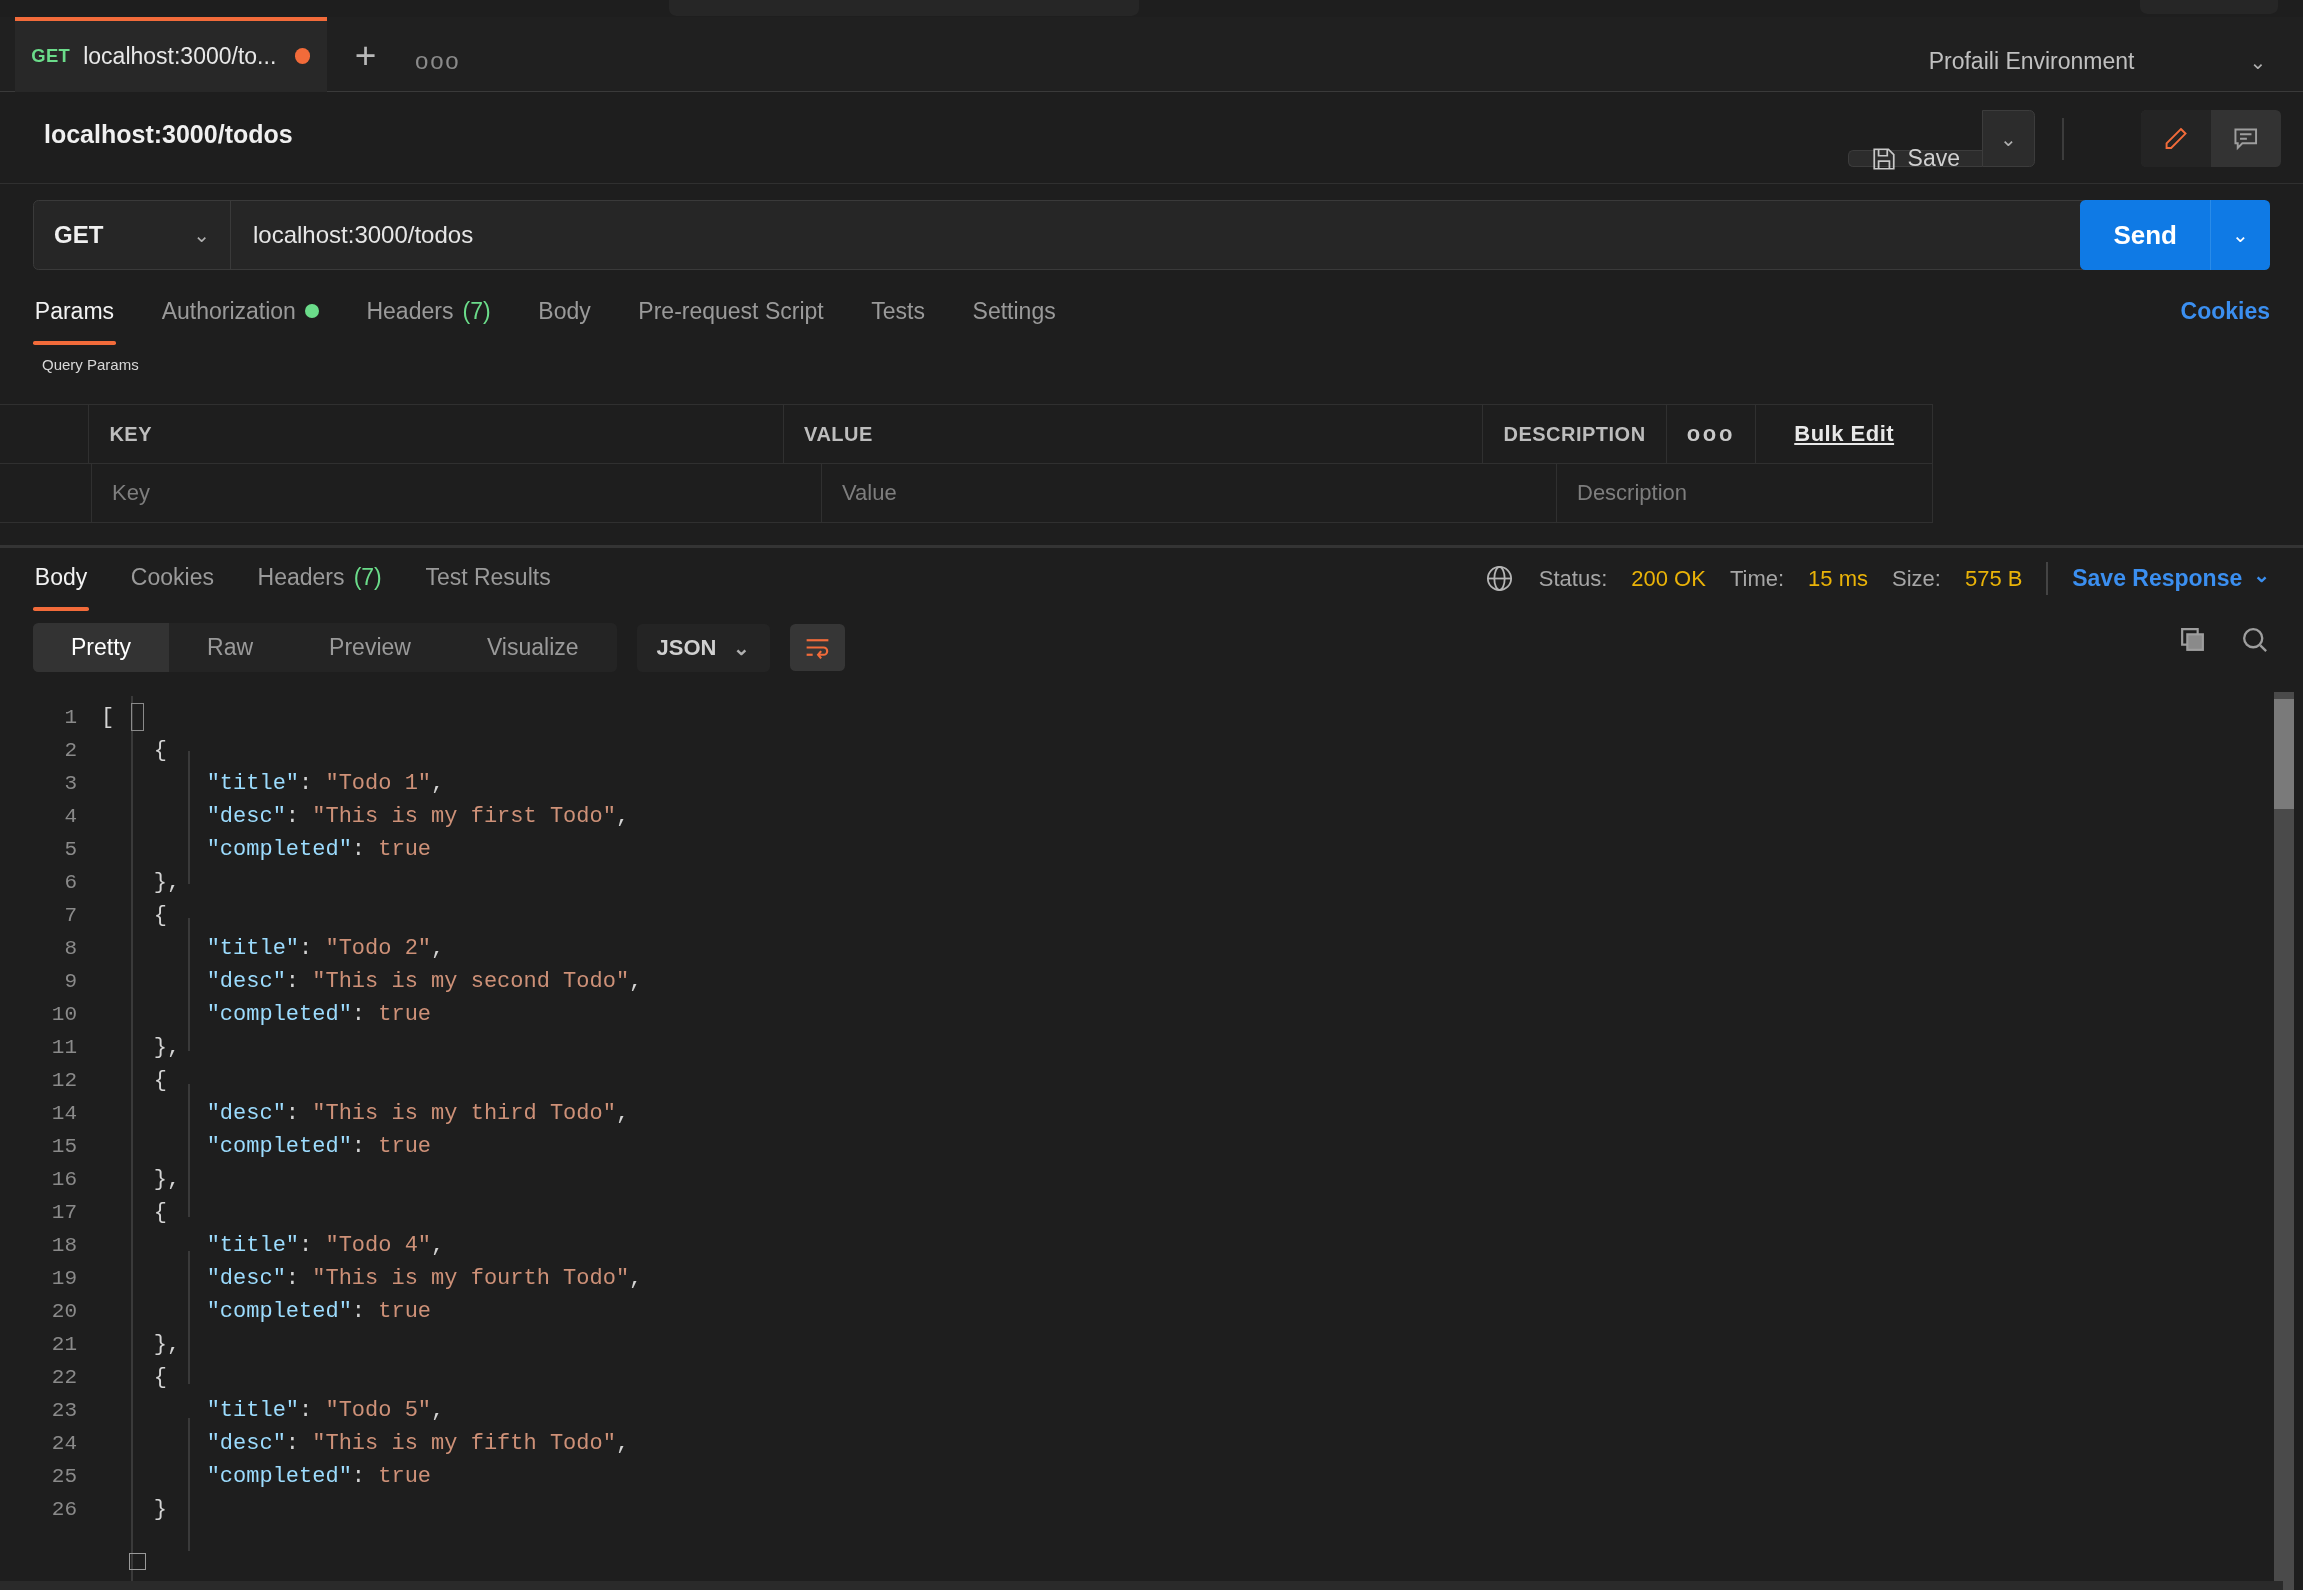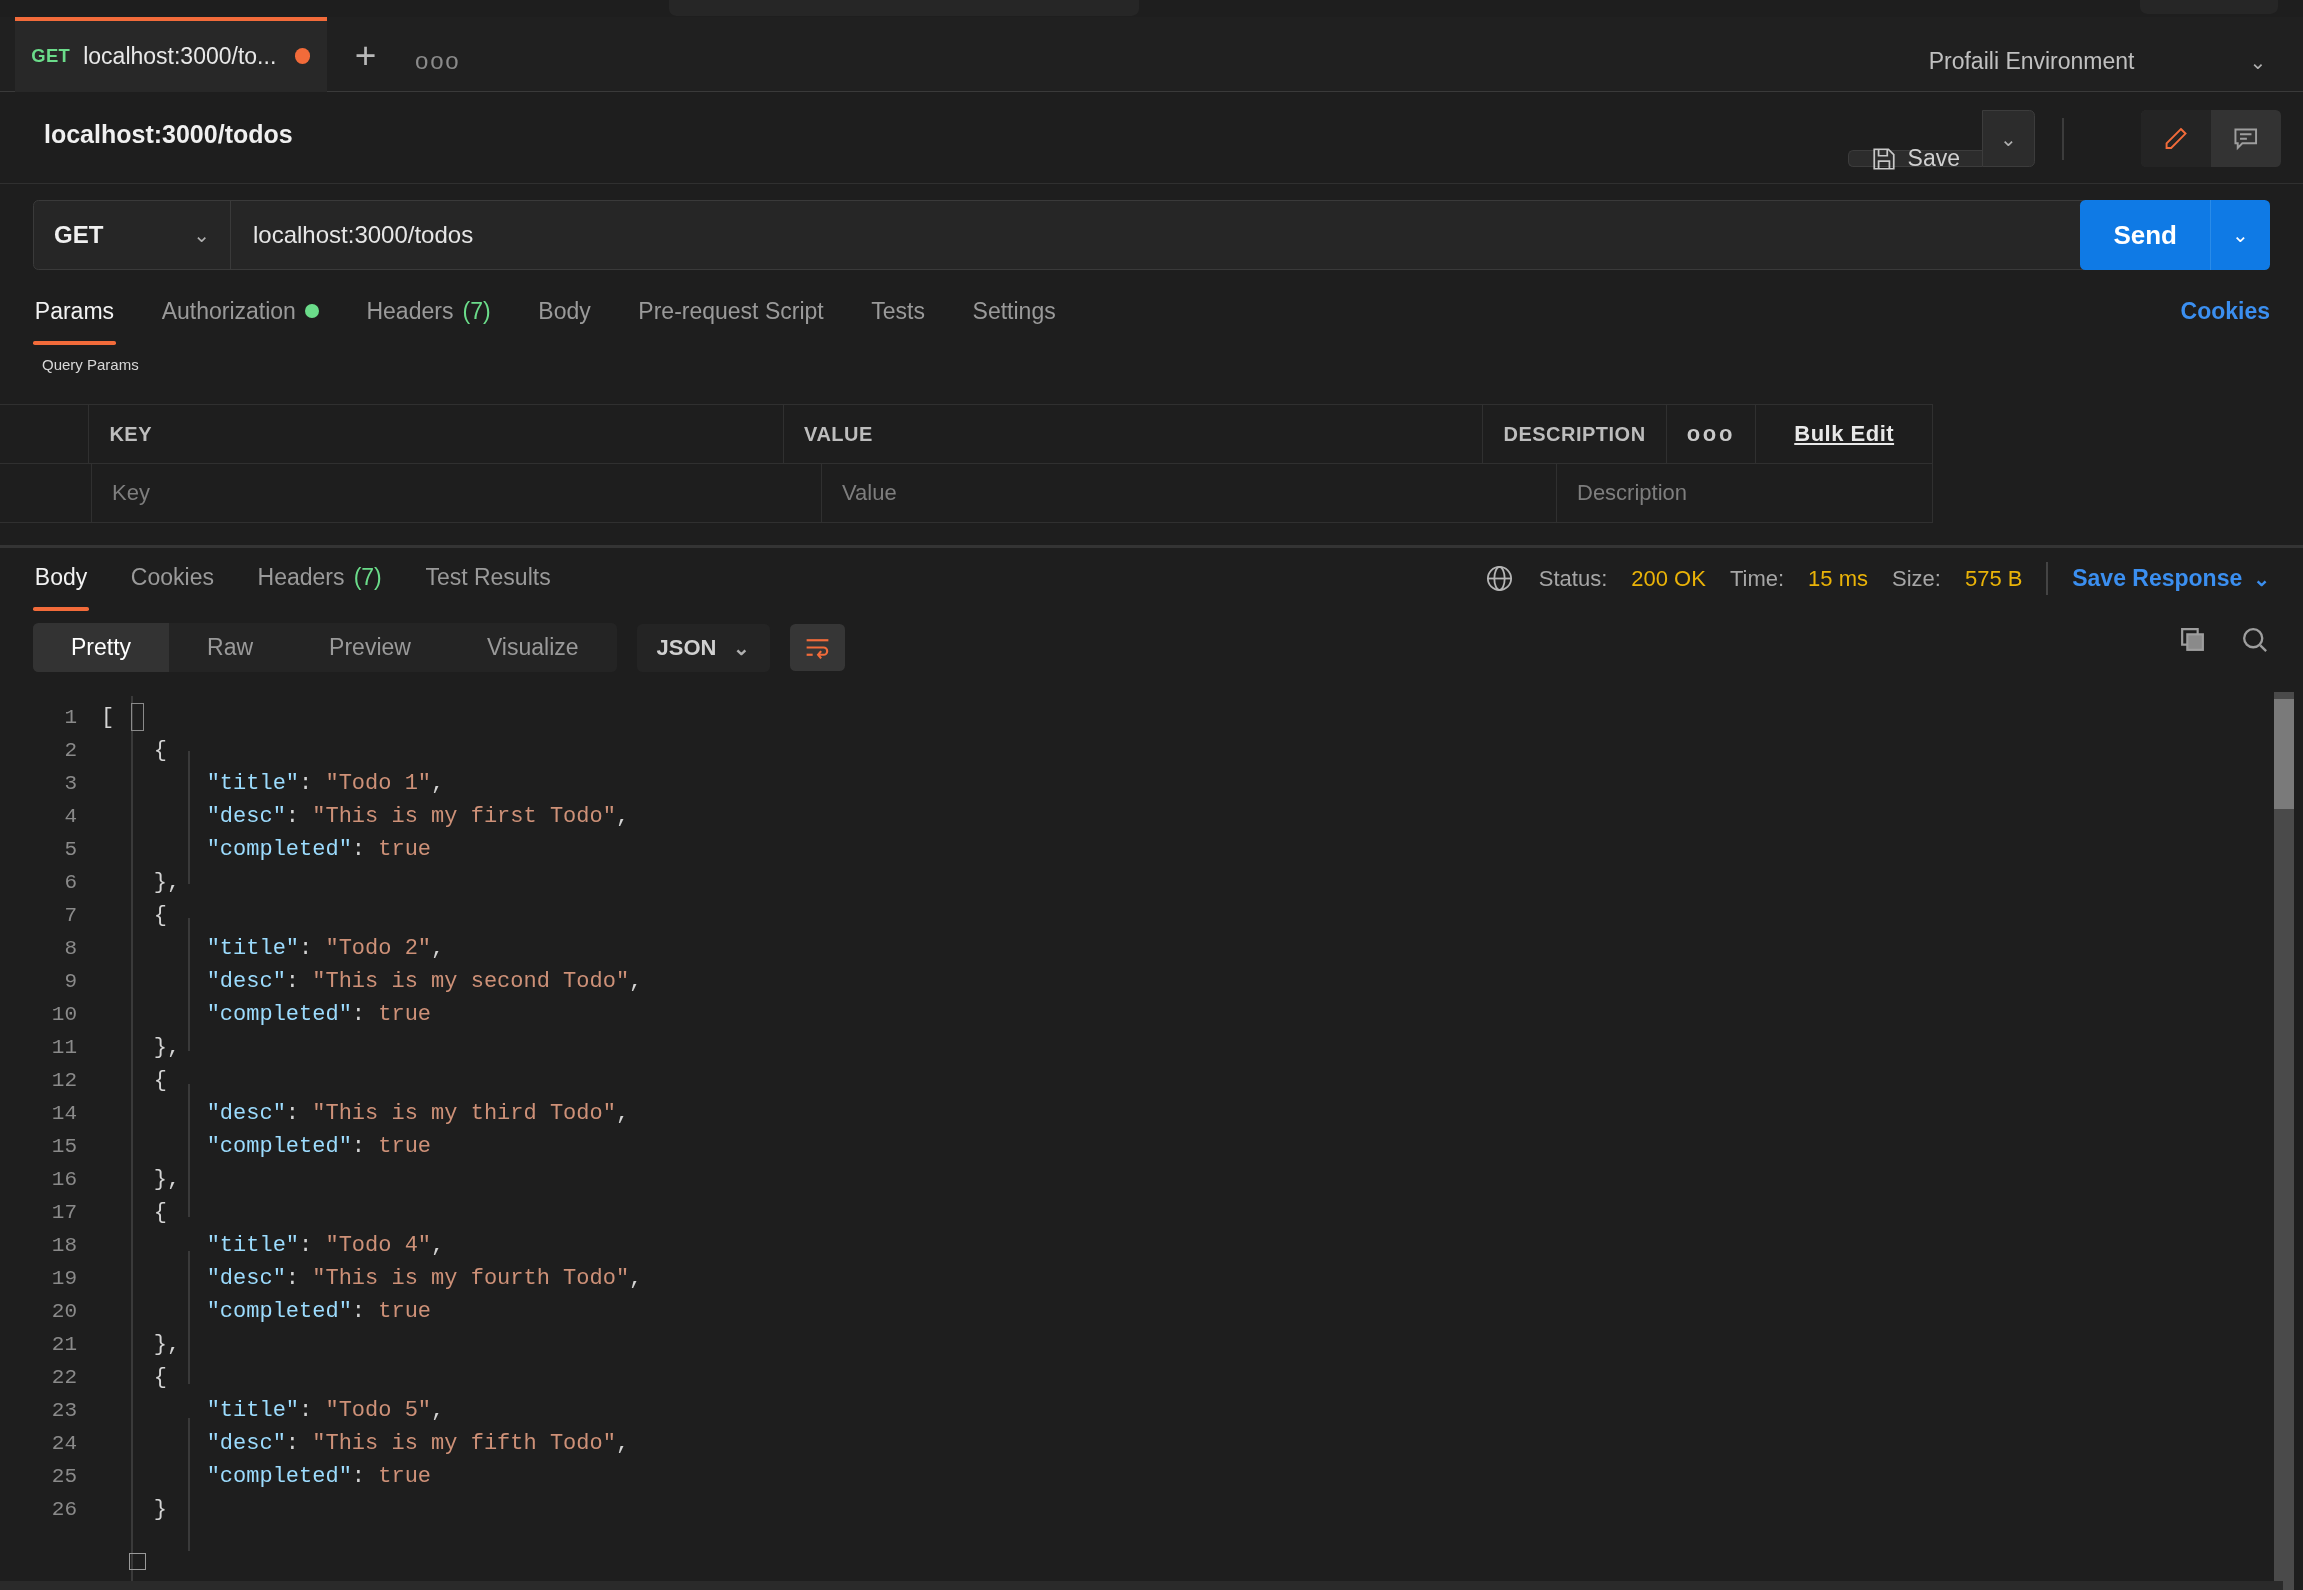--- a/index.html
+++ b/index.html
@@ -185,21 +185,21 @@
   }
   .resptabs { position: absolute; left: 33px; top: 558px; display: flex; gap: 40px; }
 
   .resp-meta {
     position: absolute; right: 33px; top: 562px;
     display: flex; align-items: center; gap: 24px;
     font-size: 22px; color: #a6a6a6;
   }
   .resp-meta .gv { color: #eab308; }
   .meta-sep { width: 1.8px; height: 33px; background: #444; }
-  .save-resp { color: #3b8ff0; font-size: 23px; font-weight: 700; display: flex; align-items: center; gap: 11px; }
+  .save-resp { color: #3b8ff0; font-size: 23px; font-weight: 700; display: flex; gap: 11px; }
   .save-resp .chev { color: #3b8ff0; }
 
   
   .fmtbar { position: absolute; left: 33px; top: 623px; display: flex; align-items: center; gap: 20px; }
   .seg { display: flex; background: #242424; border-radius: 5.5px; overflow: hidden; }
   .seg .sbtn {
     padding: 11px 38px; color: #9a9a9a; font-size: 23px;
   }
   .seg .sbtn.active { background: #333333; color: #ffffff; }
   .json-select {

